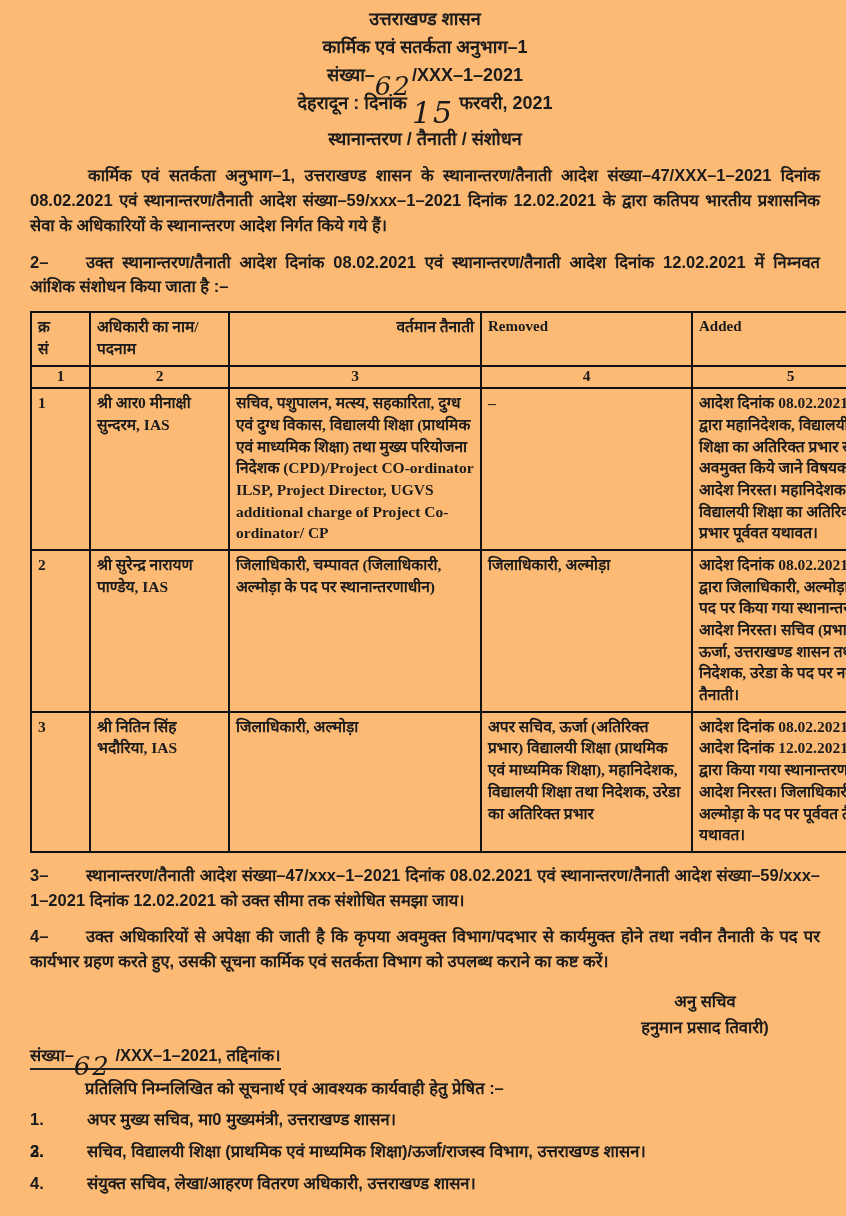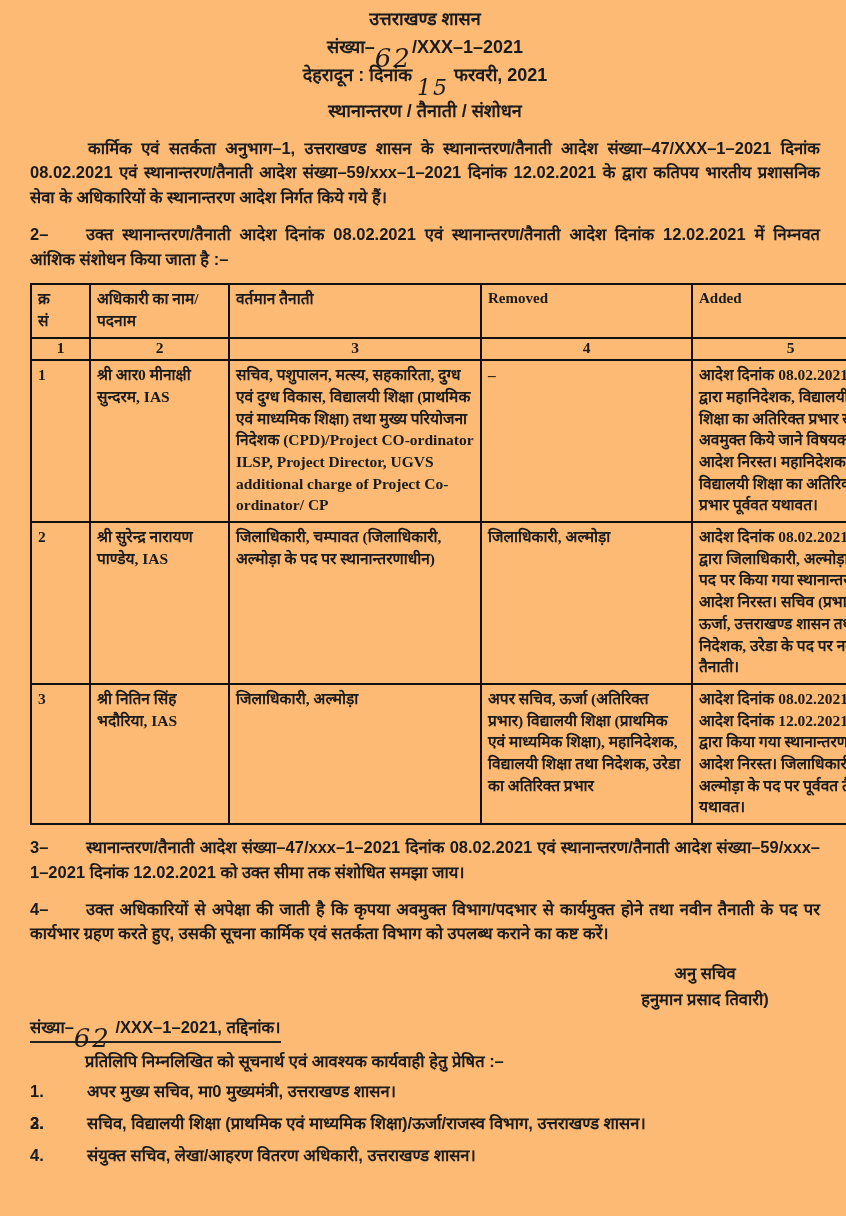--- a/index.html
+++ b/index.html
@@ -28,21 +28,21 @@
   .hw {
     font-family: "DejaVu Serif", serif;
     font-style: italic;
     font-weight: 400;
     font-size: 26px;
     letter-spacing: 2px;
     position: relative;
     top: 14px;
     line-height: 0;
   }
-  .hw-small { font-size: 22px; }
+  .hw-small { font-size: 30px; }
   .para { margin: 10px 0 12px 0; text-align: justify; }
   .indent-first { text-indent: 58px; }
   .pnum { display: inline-block; min-width: 56px; font-weight: 700; text-indent: 0; }
   .subject {
     font-weight: 700;
     margin-top: 8px;
     margin-bottom: 2px;
   }
   table.order-table {
     border-collapse: collapse;
@@ -101,35 +101,36 @@
     font-weight: 700;
   }
 </style>
 </head>
 <body>
 
 <div class="page">
 
   <div class="doc-header center">
     <div class="doc-title">उत्तराखण्ड शासन</div>
+    <div class="doc-title">कार्मिक एवं सतर्कता अनुभाग–1</div>
     <div class="doc-title"><span>संख्या–</span><span class="hw">62</span><span>/XXX–1–2021</span></div>
     <div class="doc-title"><span>देहरादून : दिनांक</span> <span class="hw hw-small">15</span> <span>फरवरी, 2021</span></div>
     <div class="doc-title subject">स्थानान्तरण / तैनाती / संशोधन</div>
   </div>
 
   <p class="para indent-first">कार्मिक एवं सतर्कता अनुभाग–1, उत्तराखण्ड शासन के स्थानान्तरण/तैनाती आदेश संख्या–47/XXX–1–2021 दिनांक 08.02.2021 एवं स्थानान्तरण/तैनाती आदेश संख्या–59/xxx–1–2021 दिनांक 12.02.2021 के द्वारा कतिपय भारतीय प्रशासनिक सेवा के अधिकारियों के स्थानान्तरण आदेश निर्गत किये गये हैं।</p>
 
   <p class="para"><span class="pnum">2–</span><span>उक्त स्थानान्तरण/तैनाती आदेश दिनांक 08.02.2021 एवं स्थानान्तरण/तैनाती आदेश दिनांक 12.02.2021 में निम्नवत आंशिक संशोधन किया जाता है :–</span></p>
 
   <table class="order-table">
     <tbody>
       <tr>
         <th class="col-sn"><span>क्र</span><br><span>सं</span></th>
         <th class="col-nm">अधिकारी का नाम/ पदनाम</th>
-        <th class="col-cur center" style="text-align:left">वर्तमान तैनाती</th>
+        <th class="col-cur center" style="text-align:right">वर्तमान तैनाती</th>
         <th class="col-rem eng">Removed</th>
         <th class="col-add eng">Added</th>
       </tr>
       <tr class="numrow">
         <td>1</td>
         <td>2</td>
         <td>3</td>
         <td>4</td>
         <td>5</td>
       </tr>

